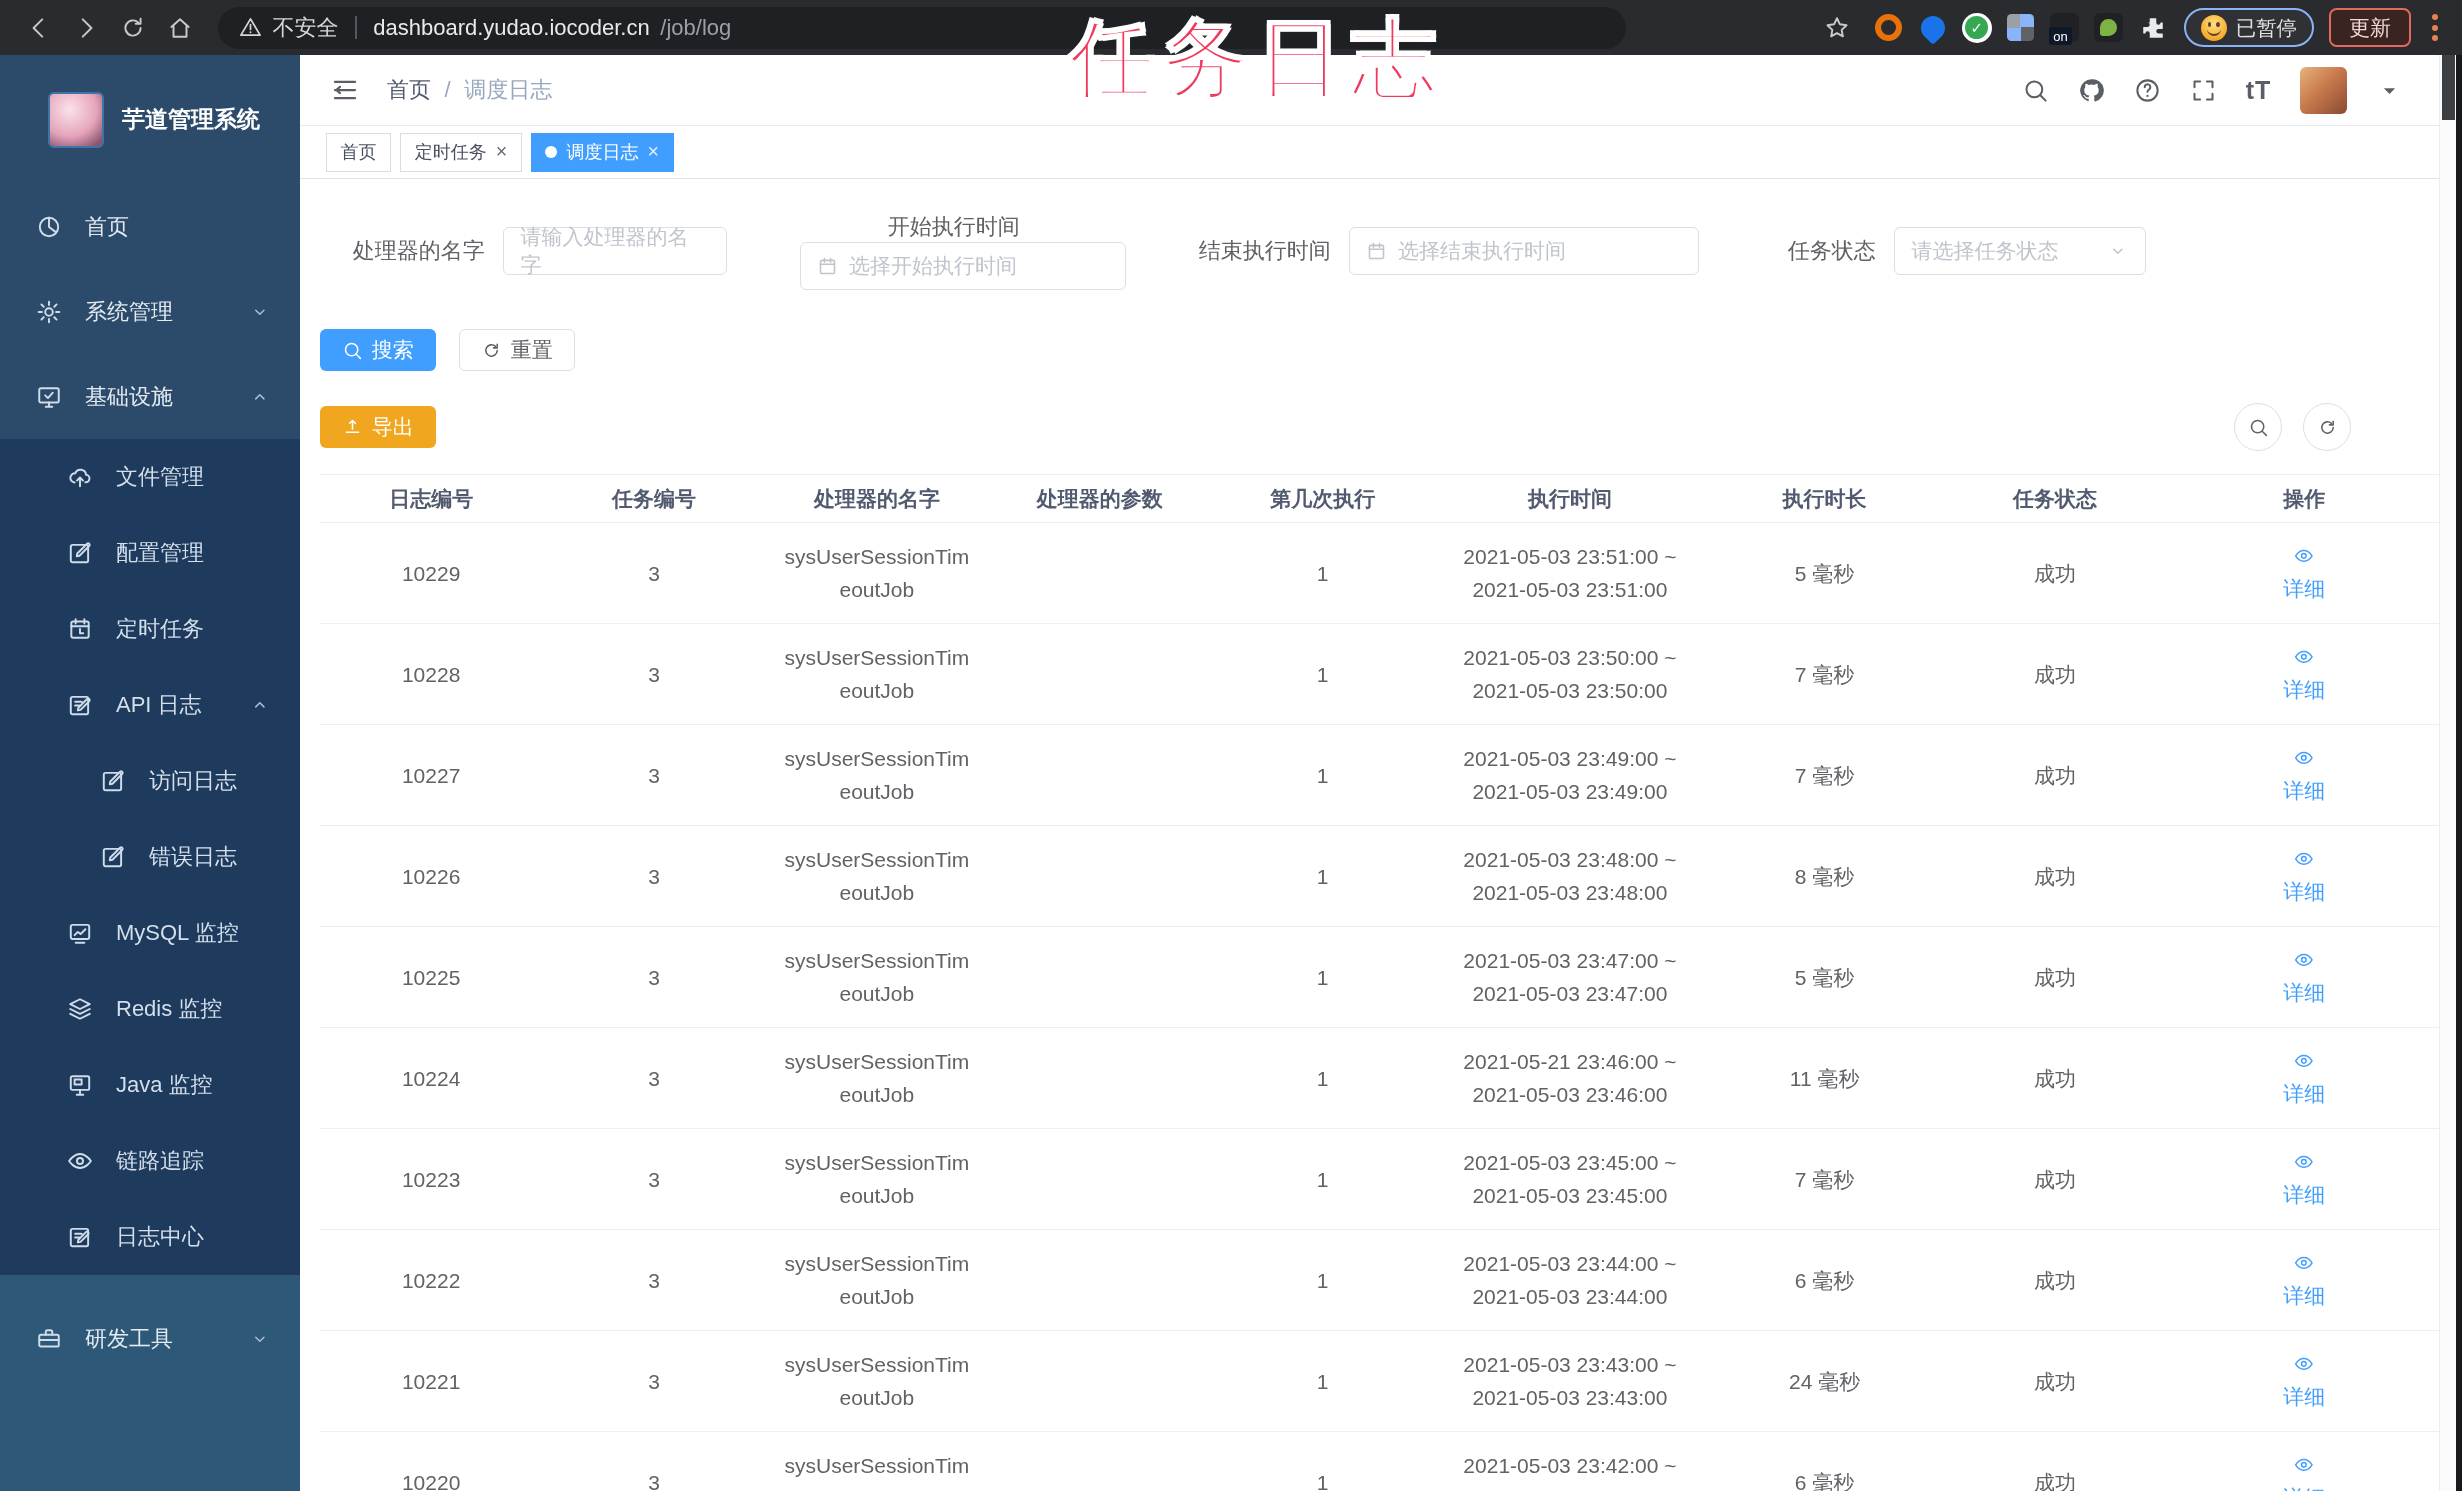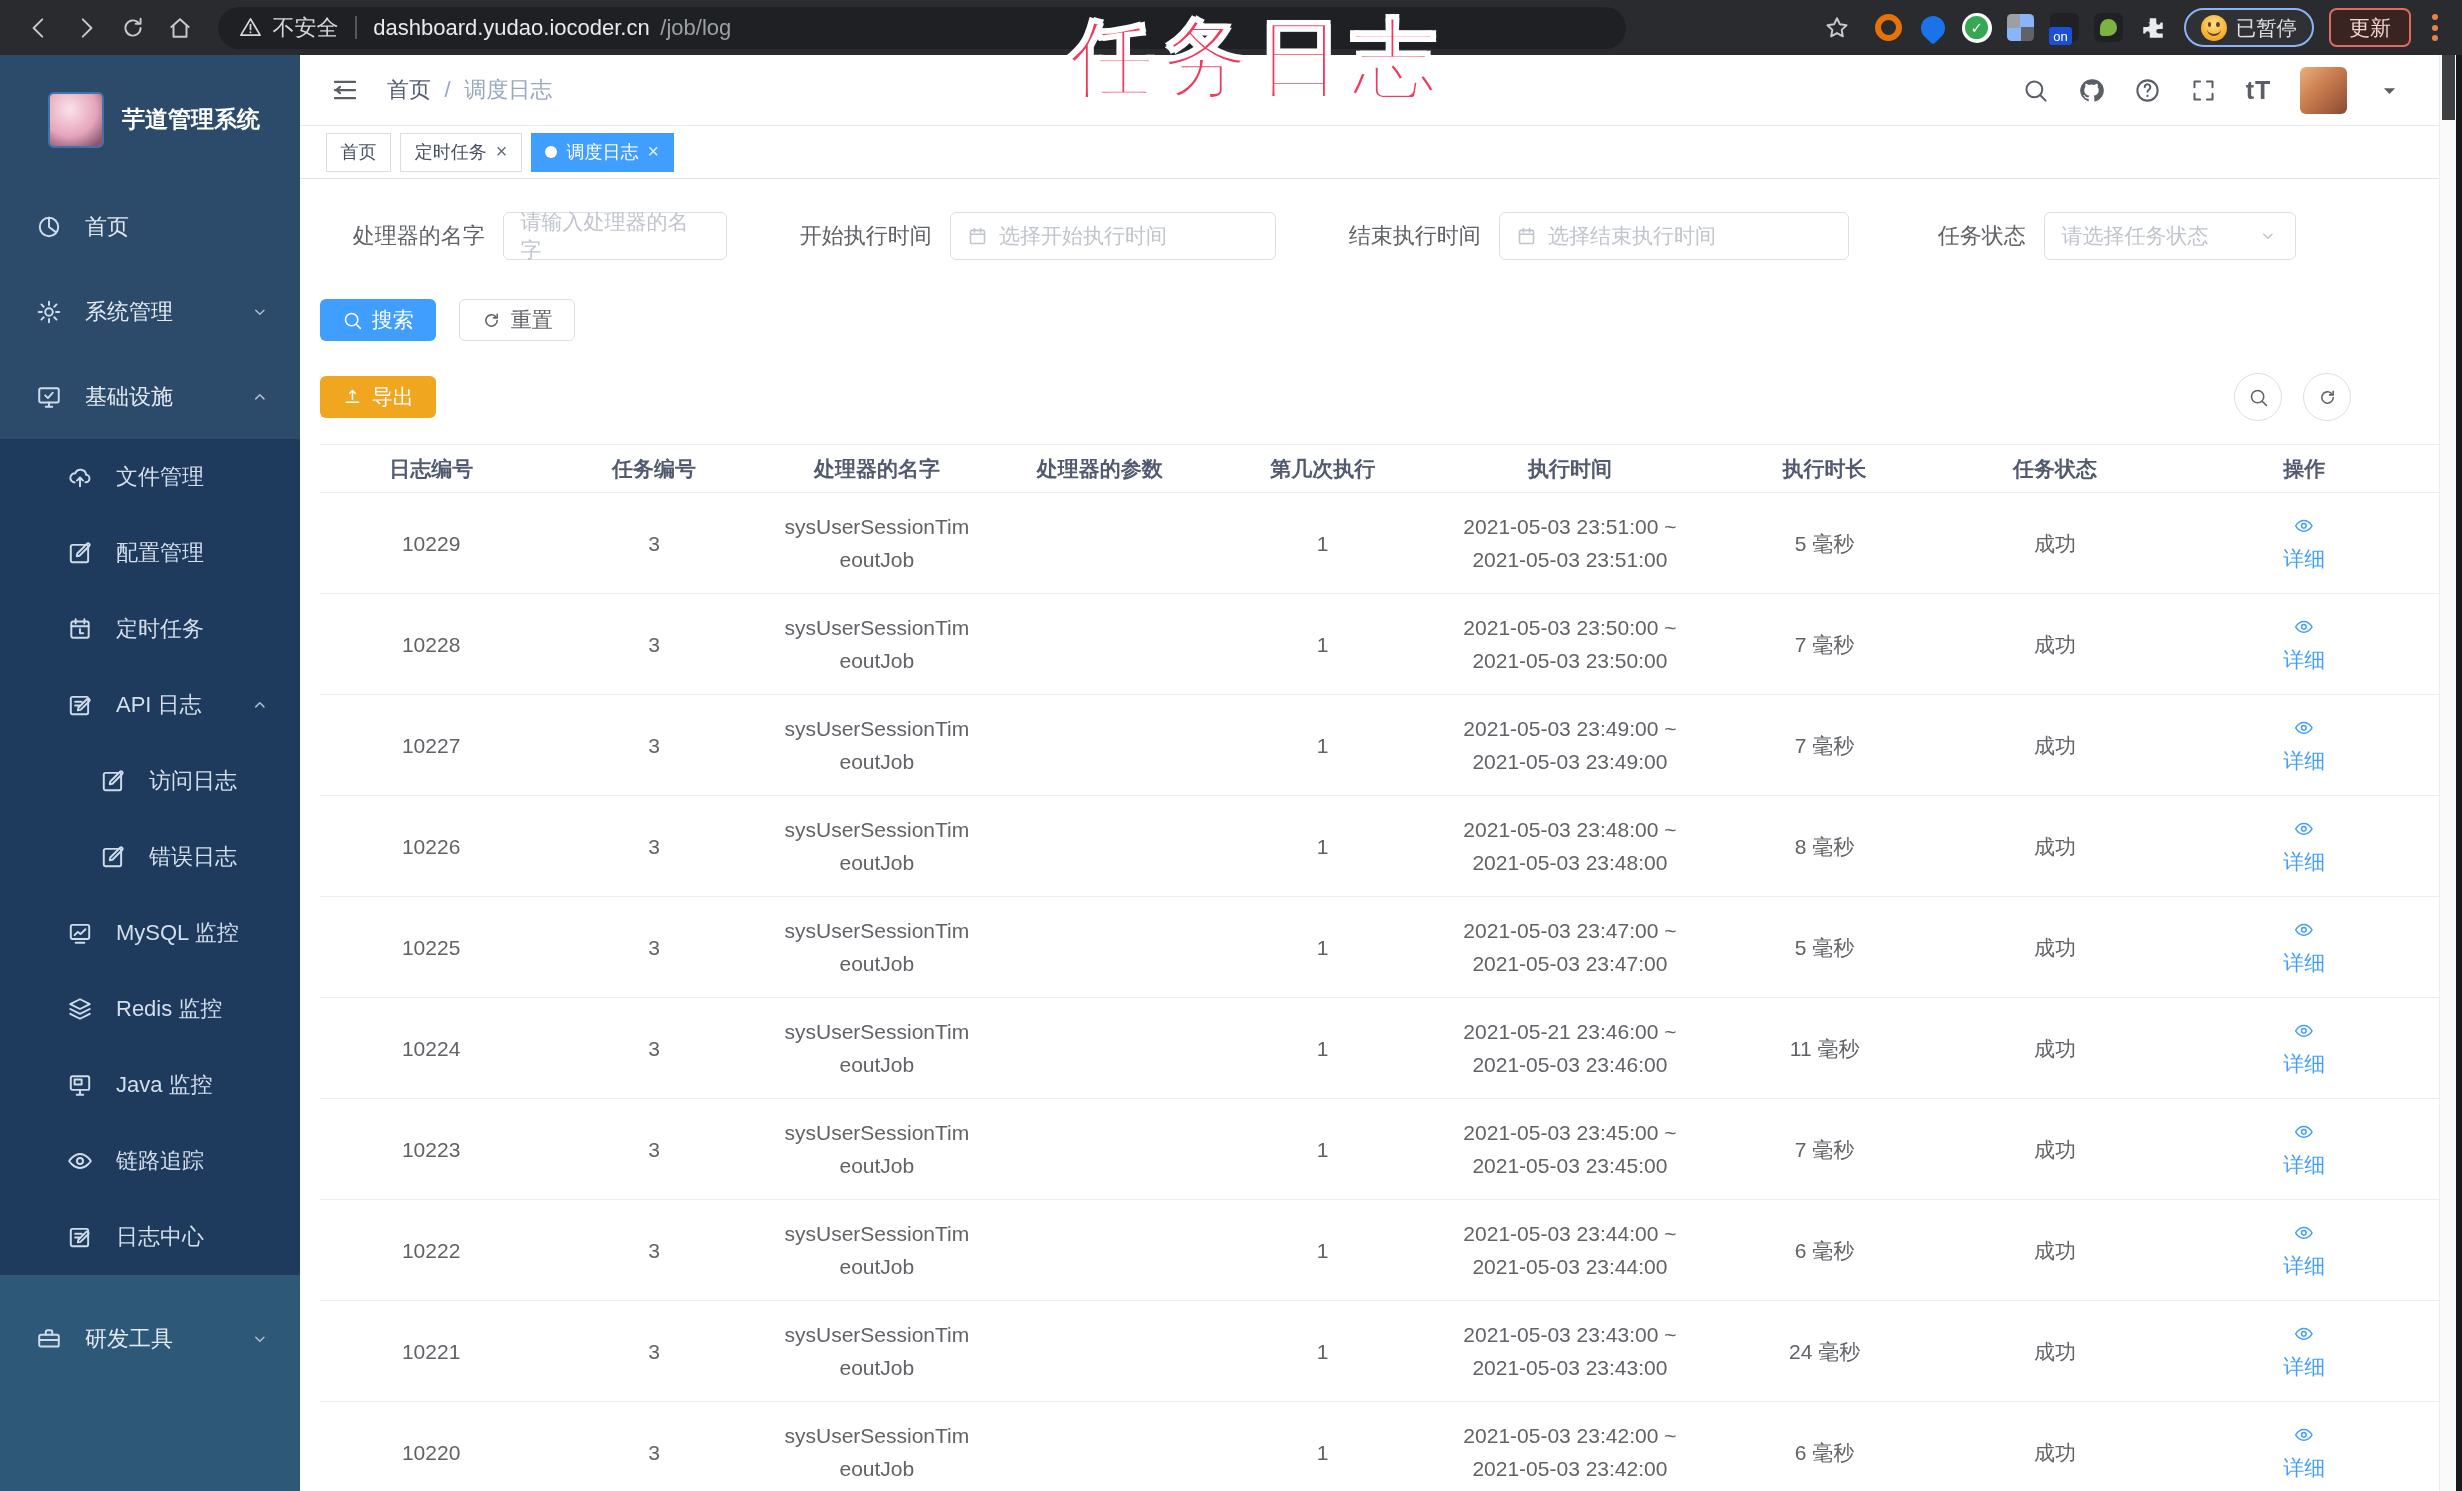--- a/index.html
+++ b/index.html
@@ -78,21 +78,21 @@
   .tag .close { font-size:19.7px; line-height:1; opacity:.85; }
 
   .content { flex:1; padding:0 19.7px; position:relative; }
 
   .filter-row { margin:33px 0 0 33px; display:flex; align-items:center; }
   .f-group { display:flex; align-items:center; }
   .f-label { font-size:22px; color:#606266; margin-right:18px; white-space:nowrap; }
   .f-input { height:48px; border:1.5px solid #dcdfe6; border-radius:6px; background:#fff;
     display:flex; align-items:center; gap:10.6px; padding:0 16.7px; font-size:21px; color:#c0c4cc; cursor:text; }
   .f-input .chev-r { margin-left:auto; color:#c0c4cc; }
-  .g1 .f-input { width:224px; } .g2 { margin-left:73px; } .g2 .f-input { width:326px; }
+  .g1 .f-input { width:224px; } .g2 { margin-left:73px;flex-direction:column; } .g2 .f-input { width:326px; }
   .g3 { margin-left:73px; } .g3 .f-input { width:350px; }
   .g4 { margin-left:89px; } .g4 .f-input { width:252px; cursor:pointer; }
 
   .btn-row { margin-top:39px; display:flex; gap:23px; }
   .btn { height:42px; border-radius:6px; font-size:21px; display:inline-flex; align-items:center;
     gap:9px; padding:0 21px; cursor:pointer; border:1.5px solid transparent; }
   .btn-primary { background:var(--accent,#409eff); color:#fff; }
   .btn-plain { background:#fff; border-color:#dcdfe6; color:#606266; }
 
   .export-row { margin-top:32px; display:flex; align-items:center; justify-content:space-between; }
@@ -171,21 +171,21 @@
         <span class="ext">
           <span style="width:30px;height:30px;background:#fff;border-radius:50%;display:flex;align-items:center;justify-content:center">
             <span style="width:23px;height:23px;background:#34a853;border-radius:50%;color:#fff;font-size:15px;display:flex;align-items:center;justify-content:center">✓</span>
           </span>
         </span>
         <span class="ext">
           <span style="width:27px;height:27px;border-radius:4.5px;background:conic-gradient(#8ab4f8 0 25%,#5f6368 25% 50%,#8ab4f8 50% 75%,#9aa0a6 75%)"></span>
         </span>
         <span class="ext">
           <span style="width:29px;height:29px;background:#202124;border-radius:6px"></span>
-          <span style="position:absolute;bottom:-1.5px;left:0;background:#1d4ed8;color:#fff;font-size:13px;line-height:1;padding:2.3px 4.5px;border-radius:3px">on</span>
+          <span style="position:absolute;bottom:-1.5px;left:0;background:#0f172a;color:#fff;font-size:13px;line-height:1;padding:2.3px 4.5px;border-radius:3px">on</span>
         </span>
         <span class="ext">
           <span style="width:29px;height:29px;background:#202124;border-radius:6px;display:flex;align-items:center;justify-content:center">
             <span style="width:16.7px;height:16.7px;background:#7cb342;border-radius:50% 50% 50% 3px"></span>
           </span>
         </span>
         <span class="ext">
           <svg width="26" height="26" viewBox="0 0 24 24" fill="#e8eaed">
             <path d="M9 3h6v4a2 2 0 1 0 4 0h2v6h-4a2 2 0 1 0 0 4h4v4H9v-4a2 2 0 1 0-4 0H3v-6h4a2 2 0 1 0 0-4H3V7h6z"></path>
           </svg>

